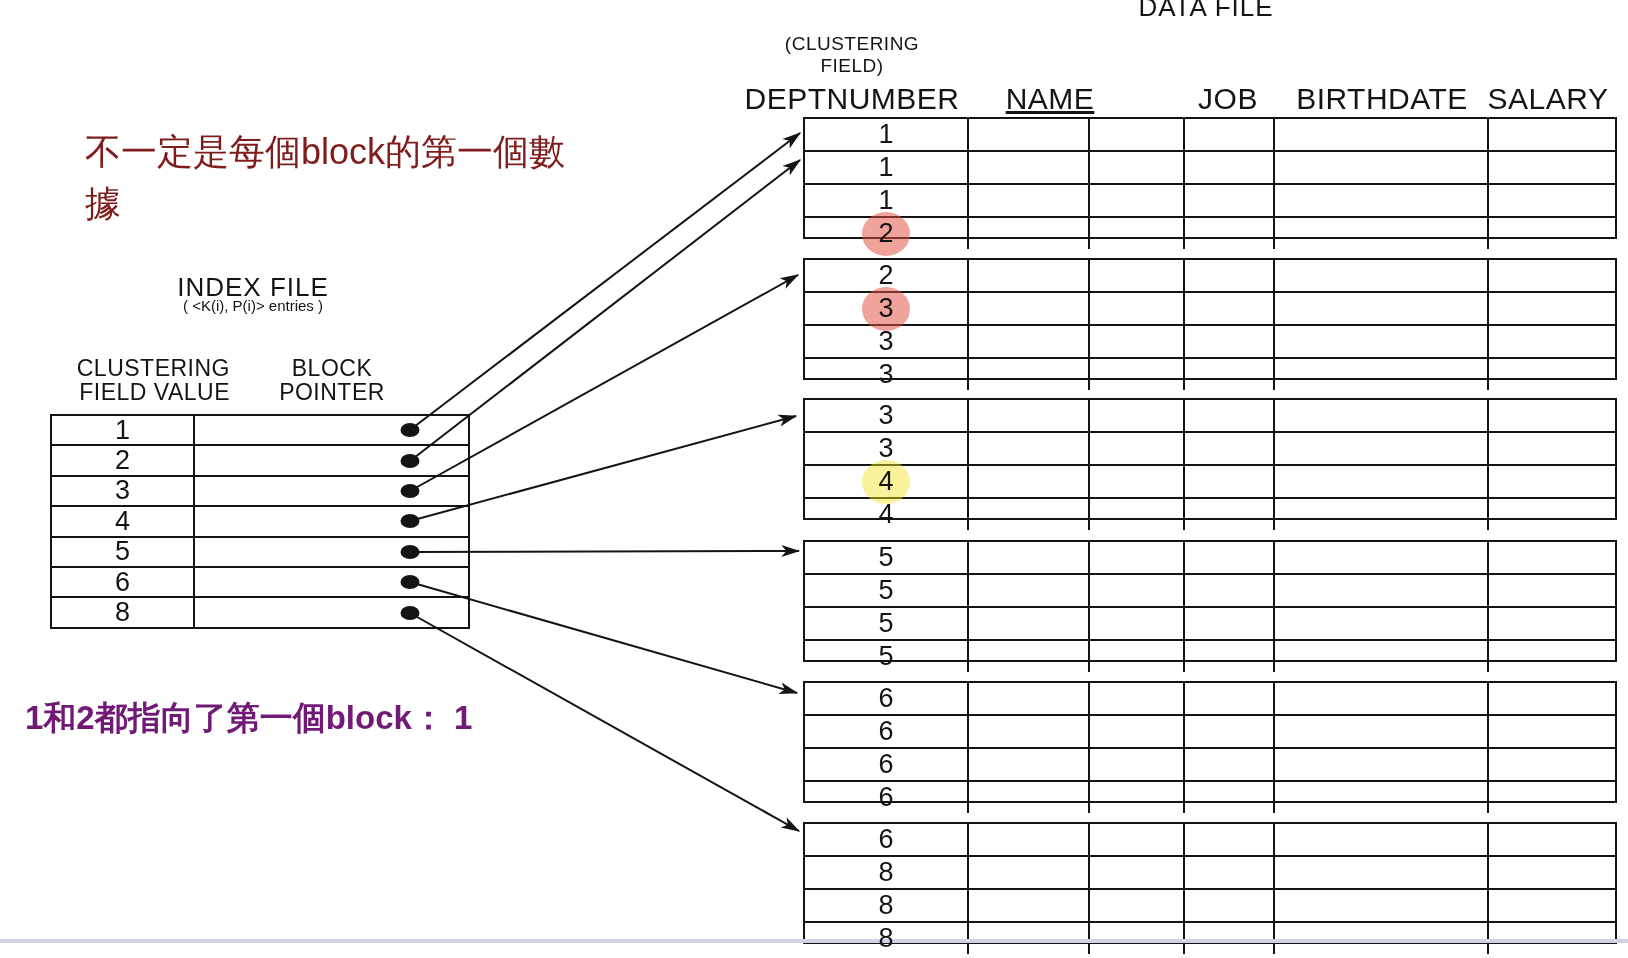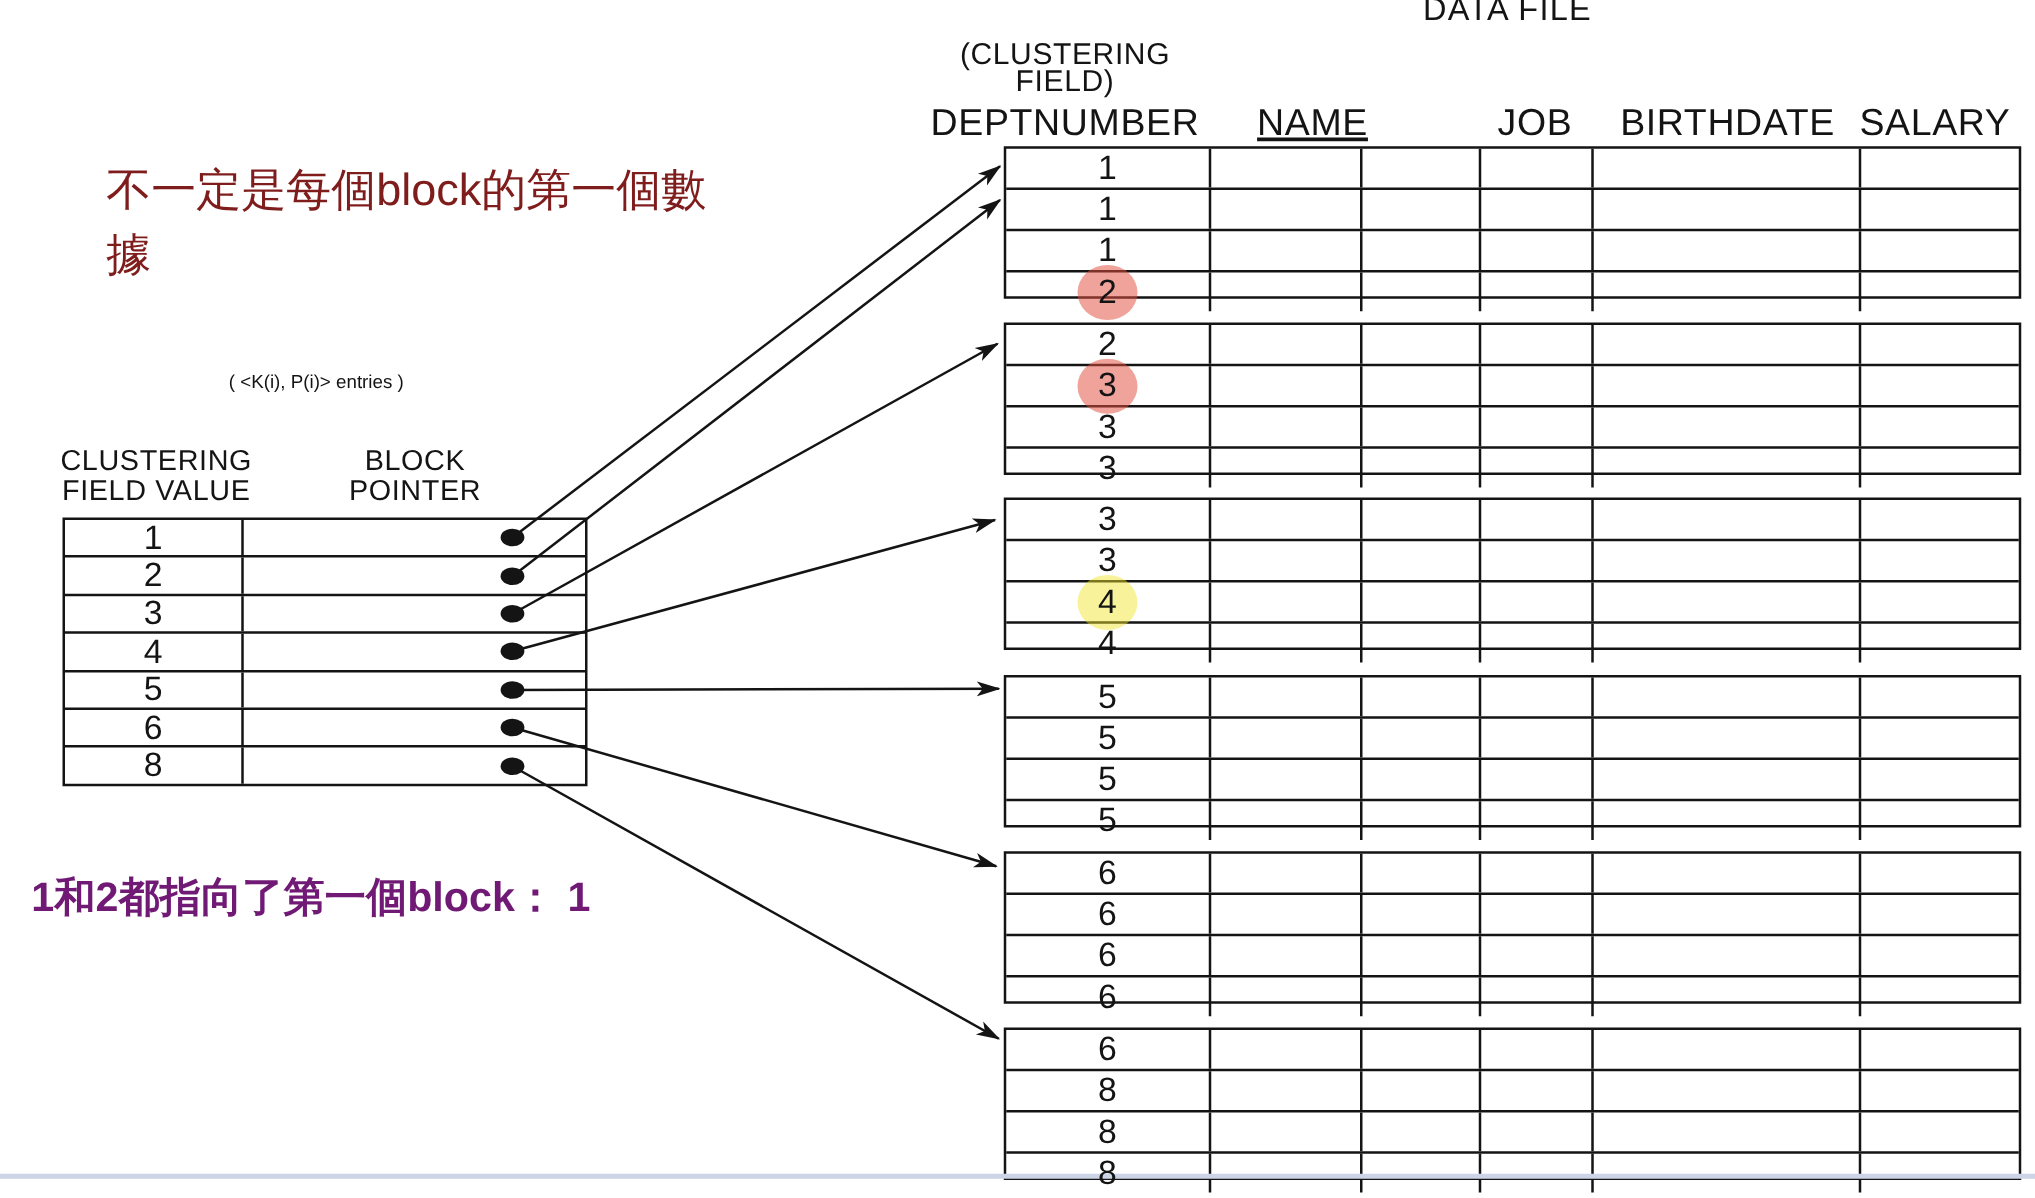--- a/index.html
+++ b/index.html
@@ -10,30 +10,30 @@
 
   
   .note{position:absolute;font-weight:400;}
   .note.top{left:85px;top:126px;font-size:36px;line-height:52px;}
   .note.bottom{left:25px;top:690px;font-size:33px;line-height:55px;}
 
   
   .idx-title{position:absolute;left:103px;top:272px;width:300px;text-align:center;font-size:26px;letter-spacing:1px;}
   .idx-subtitle{position:absolute;left:103px;top:297px;width:300px;text-align:center;font-size:15px;}
   .idx-colhdr{position:absolute;top:356px;font-size:23px;line-height:24px;letter-spacing:0.5px;}
-  .idx-colhdr.left{left:20px;width:210px;text-align:center;}
+  .idx-colhdr.left{left:20px;width:210px;text-align:right;}
   .idx-colhdr.right{left:242px;width:180px;text-align:center;}
   #index-table{position:absolute;left:50px;top:414px;width:420px;border:2px solid #141414;box-sizing:border-box;background:#fff;}
   .idx-row{display:flex;height:28.4px;}
   .idx-key{width:143px;border-right:2px solid #141414;box-sizing:border-box;display:flex;align-items:center;justify-content:center;font-size:27px;}
   .idx-ptr{flex:1;}
 
   
   .df-title{position:absolute;left:1106px;top:-8px;width:200px;text-align:center;font-size:26px;letter-spacing:1px;}
-  .df-cluster{position:absolute;left:742px;top:33px;width:220px;text-align:center;font-size:24px;line-height:22px;letter-spacing:0.5px;}
+  .df-cluster{position:absolute;left:742px;top:33px;width:220px;text-align:center;font-size:19px;line-height:22px;letter-spacing:0.5px;}
   .df-colhdr{position:absolute;top:82px;width:220px;text-align:center;font-size:30px;letter-spacing:0.5px;white-space:nowrap;}
   .df-block{position:absolute;left:803px;width:814px;height:122px;border:2px solid #141414;box-sizing:border-box;background:#fff;display:grid;grid-template-rows:repeat(4,1fr);}
   .df-row{display:grid;grid-template-columns:164px 121px 95px 90px 214px 1fr;}
   .df-row.bt{border-top:2px solid #141414;}
   .df-cell{position:relative;}
   .df-cell.br{border-right:2px solid #141414;}
   .df-cell.c0{display:flex;align-items:center;justify-content:center;}
   .num{position:relative;z-index:1;font-size:27px;}
   .hl{position:absolute;left:50%;top:50%;transform:translate(-50%,-50%);width:48px;height:44px;border-radius:50%;}
   .hl.red{background:rgba(224,78,62,0.52);}
@@ -48,20 +48,21 @@
 <div id="stage">
 
   <div class="note top" style="color: #7f1d1d;">
     <div>不一定是每個block的第一個數</div>
     <div>據</div>
   </div>
   <div class="note bottom" style="color: #701a75; font-weight: bold;">
     <div>1和2都指向了第一個block： 1</div>
   </div>
 
+  <div class="idx-title">INDEX FILE</div>
   <div class="idx-subtitle">( &lt;K(i), P(i)&gt; entries )</div>
   <div class="idx-colhdr left">
     <div>CLUSTERING</div>
     <div>FIELD VALUE</div>
   </div>
   <div class="idx-colhdr right">
     <div>BLOCK</div>
     <div>POINTER</div>
   </div>
   <div id="index-table">

